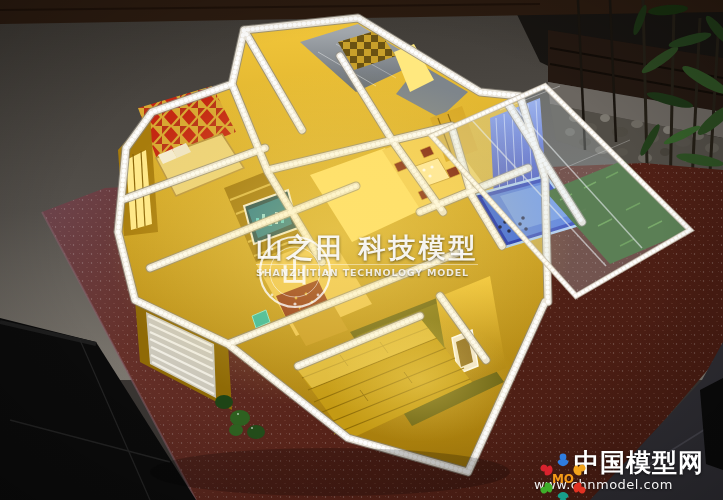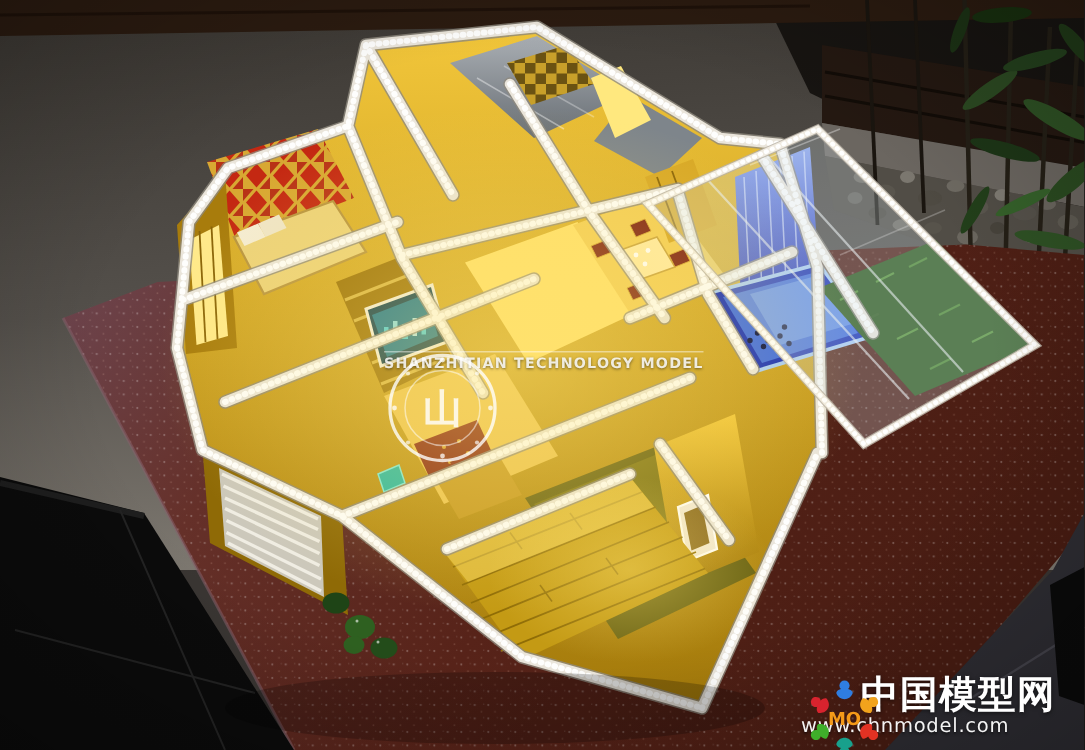--- a/index.html
+++ b/index.html
@@ -336,20 +336,21 @@
       <circle cx="62" cy="16" r="1.4" fill="#ffffff" opacity="0.7"></circle>
       <circle cx="71" cy="39" r="1.6" fill="#ffffff" opacity="0.8"></circle>
       <circle cx="62" cy="62" r="1.4" fill="#ffffff" opacity="0.7"></circle>
       <circle cx="39" cy="71" r="1.6" fill="#ffffff" opacity="0.8"></circle>
       <circle cx="16" cy="62" r="1.4" fill="#ffffff" opacity="0.7"></circle>
       <circle cx="7" cy="39" r="1.6" fill="#ffffff" opacity="0.8"></circle>
       <circle cx="16" cy="16" r="1.4" fill="#ffffff" opacity="0.7"></circle>
       <text x="39" y="48" text-anchor="middle" font-size="26" font-weight="bold" fill="rgba(255,255,255,0.88)">山</text>
     </svg>
     <div class="wm-text">
+      <div class="wm-title">山之田 科技模型</div>
       <div class="wm-sub">SHANZHITIAN TECHNOLOGY MODEL</div>
     </div>
   </div>
 
   <div class="wm-brand">
     <svg width="58" height="52" viewBox="0 0 58 52">
       <g>
         <g transform="rotate(0 29 30) translate(29,12)">
             <circle cy="-4" r="3.4" fill="#2f7de0"></circle>
             <path d="M-5.5,1 C-5,-3 5,-3 5.5,1 C3.5,6.5 -3.5,6.5 -5.5,1 Z" fill="#2f7de0"></path>

